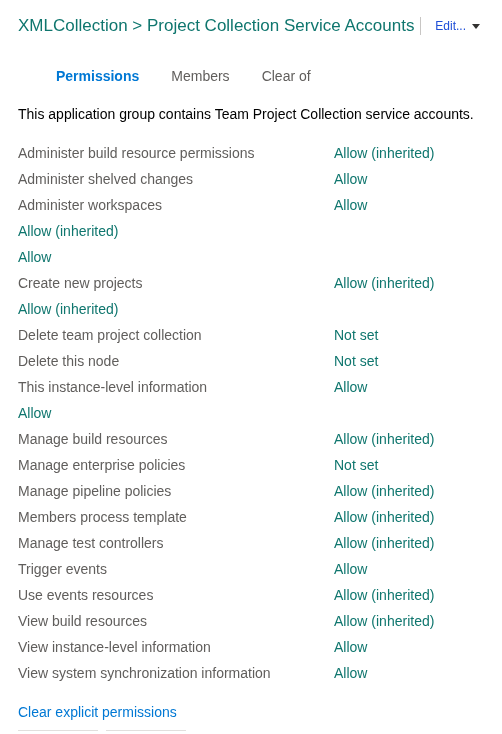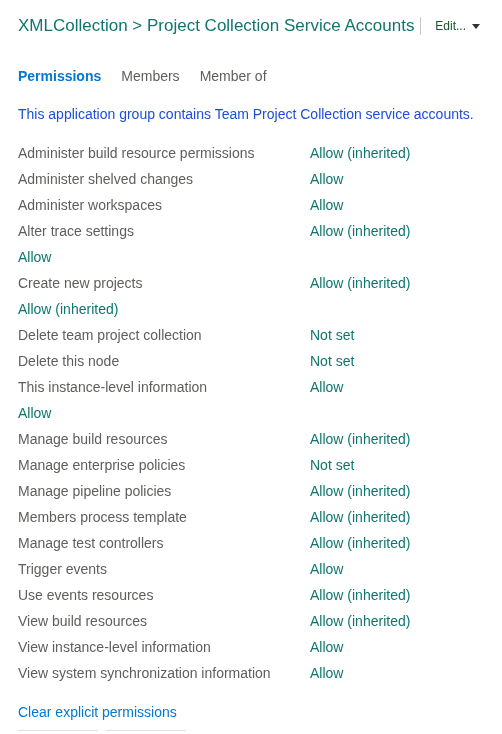--- a/index.html
+++ b/index.html
@@ -25,60 +25,62 @@
     }
     .edit-wrap {
       display: flex;
       align-items: center;
       border-left: 1px solid #c8c6c4;
       padding-left: 10px;
       height: 18px;
     }
     .edit-btn {
       font-size: 12px;
-      color: #14532d;
+      color: #1d4ed8;
       background: none;
       border: none;
       display: flex;
       align-items: center;
       gap: 6px;
       cursor: pointer;
       padding: 0 4px;
     }
     .caret-down {
       width: 0; height: 0;
       border-left: 4px solid transparent;
       border-right: 4px solid transparent;
       border-top: 5px solid #323130;
     }
     .tabs {
       display: flex;
-      gap: 20px;
+      gap: 32px;
       margin-bottom: 18px;
+      margin-left: 38px;
     }
     .tab {
       font-size: 14px;
       color: #605e5c;
       cursor: pointer;
       padding-bottom: 4px;
     }
     .tab.active {
       color: #0078d4;
       font-weight: 600;
     }
     .description {
-      color: #1d4ed8;
+      color: #000000;
       margin-bottom: 18px;
       font-size: 14px;
     }
     .perm-list { }
     .perm-row {
       display: flex;
       padding: 5px 0;
       font-size: 14px;
+      gap: 24px;
     }
     .perm-name {
       flex: 0 0 292px;
       color: #605e5c;
       padding-right: 10px;
     }
     .perm-val {
       color: #0f766e;
     }
     .clear-link {
@@ -110,40 +112,39 @@
     <button class="edit-btn">
       <span>Edit...</span>
       <span class="caret-down"></span>
     </button>
   </div>
 </div>
 
 <div class="tabs" id="tabs">
     <div class="tab active">Permissions</div>
     <div class="tab">Members</div>
-    <div class="tab">Member of</div>
+    <div class="tab">Clear of</div>
   </div>
 
 <div class="description">This application group contains Team Project Collection service accounts.</div>
 
 <div class="perm-list" id="perm-list">
     <div class="perm-row">
       <div class="perm-name">Administer build resource permissions</div>
       <div class="perm-val">Allow (inherited)</div>
     </div>
     <div class="perm-row">
       <div class="perm-name">Administer shelved changes</div>
       <div class="perm-val">Allow</div>
     </div>
     <div class="perm-row">
       <div class="perm-name">Administer workspaces</div>
       <div class="perm-val">Allow</div>
     </div>
     <div class="perm-row">
-      <div class="perm-name">Alter trace settings</div>
       <div class="perm-val">Allow (inherited)</div>
     </div>
     <div class="perm-row">
       <div class="perm-val">Allow</div>
     </div>
     <div class="perm-row">
       <div class="perm-name">Create new projects</div>
       <div class="perm-val">Allow (inherited)</div>
     </div>
     <div class="perm-row">

